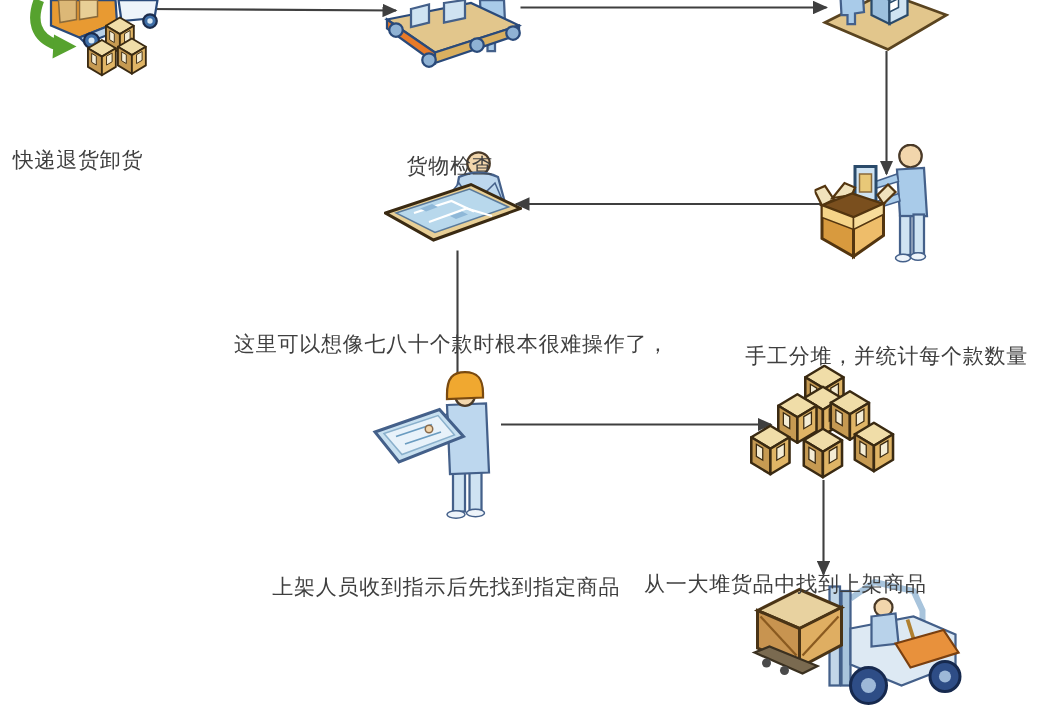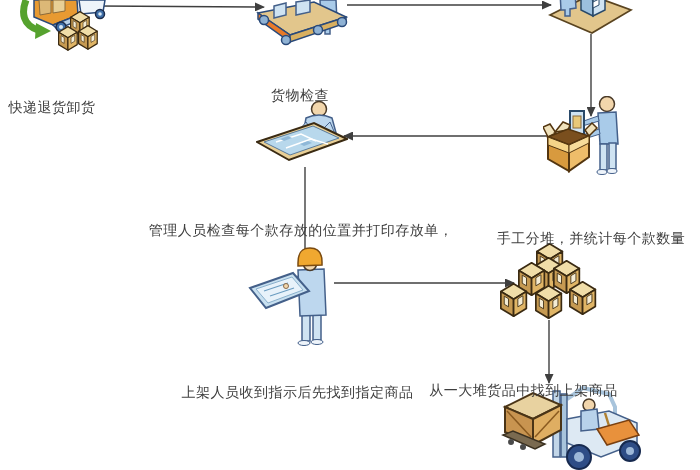--- a/index.html
+++ b/index.html
@@ -177,21 +177,21 @@
     <polygon points="84,26 100,24 102,44 84,46" fill="#b8d2ea" stroke="#44608a" stroke-width="1.5"></polygon>
     <line x1="108" y1="28" x2="113" y2="44" stroke="#b08030" stroke-width="2.5"></line>
     <polygon points="100,44 132,35 142,50 110,60" fill="#e8913c" stroke="#7a4010" stroke-width="1.5"></polygon>
     <circle cx="82" cy="72" r="12" fill="#2e4d86" stroke="#16294e" stroke-width="2"></circle>
     <circle cx="82" cy="72" r="5" fill="#9db8d8"></circle>
     <circle cx="133" cy="66" r="10" fill="#2e4d86" stroke="#16294e" stroke-width="2"></circle>
     <circle cx="133" cy="66" r="4" fill="#9db8d8"></circle>
   </svg>
 
   <div class="lbl" style="left:2px;   top:57px;  width:100px;">快递退货卸货</div>
-  <div class="lbl" style="left:260px; top:45px;  width:80px;">货物检查</div>
+  <div class="lbl" style="left:260px; top:61px;  width:80px;">货物检查</div>
   <div class="lbl wrap" style="left:136px; top:180px; width:330px;">
-    <div>管理人员检查每个款存放的位置并打印存放单，</div>
+    <div>这里可以想像七八十个款时根本很难操作了，</div>
   </div>
   <div class="lbl" style="left:488px; top:188px; width:206px;">手工分堆，并统计每个款数量</div>
   <div class="lbl" style="left:180px; top:342px; width:235px;">上架人员收到指示后先找到指定商品</div>
   <div class="lbl" style="left:426px; top:340px; width:195px;text-align:center;">从一大堆货品中找到上架商品</div>
 
 </div>
 
 </body></html>

